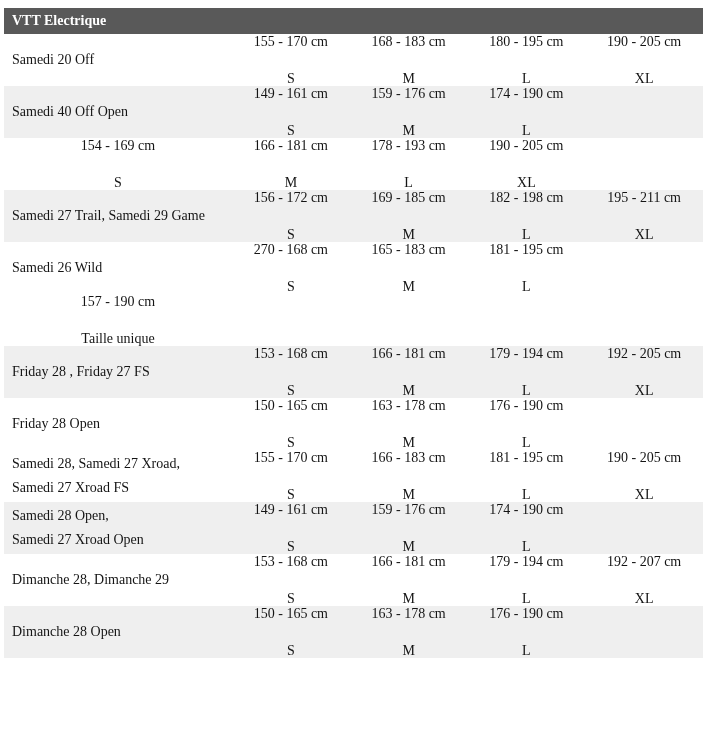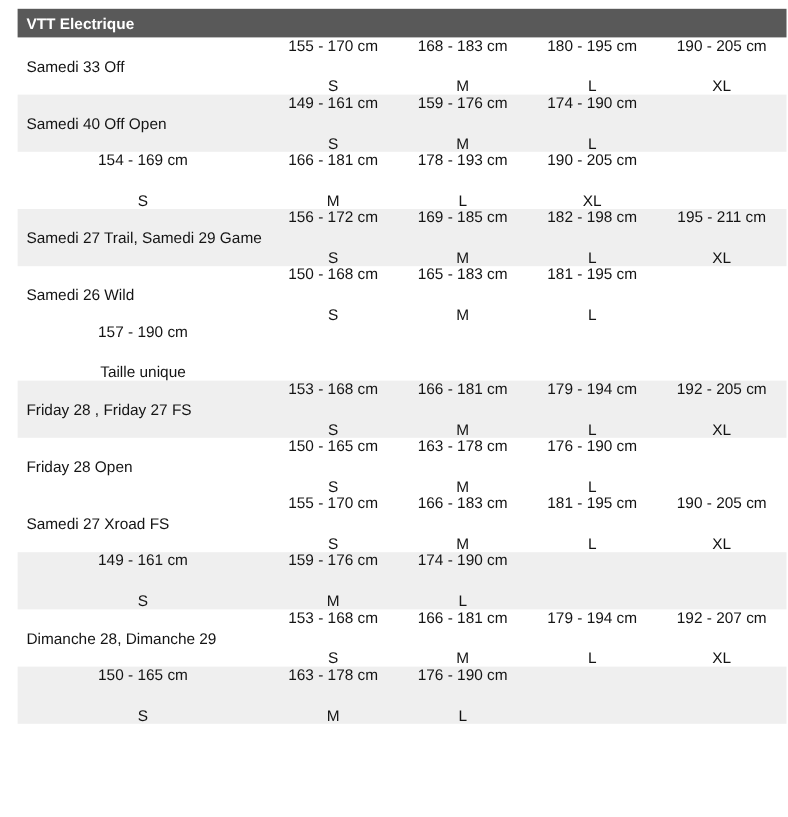--- a/index.html
+++ b/index.html
@@ -8,23 +8,24 @@
     background: #ffffff;
   }
   body {
     width: 716px;
     height: 743px;
     overflow: hidden;
     font-family: "Liberation Sans", sans-serif;
     color: var(--text, #141414);
   }
   .size-chart {
-    margin: 8px 0 0 16px;
+    margin: 8px 0 0 4px;
     width: 699px;
     font-size: 14px;
+    font-family: Liberation Serif, serif;
   }
   .section-header {
     height: 26px;
     background: var(--header-bg, #595959);
     color: var(--header-fg, #ffffff);
     font-weight: 700;
     font-size: 14px;
     display: flex;
     align-items: center;
     padding-left: 8px;
@@ -68,21 +69,21 @@
 <body>
 
 <div class="size-chart" id="chart-root">
   <section class="section">
     <div class="section-header">
       <span class="section-title">VTT Electrique</span>
     </div>
     <div class="rows">
   <div class="row">
     <div class="cell name-cell">
-  <div class="name-line">Samedi 33 Off</div>
+  <div class="name-line">Samedi 20 Off</div>
 </div>
 
   <div class="cell size-cell">
     <div class="range-line">155 - 170 cm</div>
     <div class="size-letter">S</div>
   </div>
 
   <div class="cell size-cell">
     <div class="range-line">168 - 183 cm</div>
     <div class="size-letter">M</div>
@@ -173,21 +174,21 @@
     <div class="size-letter">XL</div>
   </div>
 </div>
 
   <div class="row">
     <div class="cell name-cell">
   <div class="name-line">Samedi 26 Wild</div>
 </div>
 
   <div class="cell size-cell">
-    <div class="range-line">150 - 168 cm</div>
+    <div class="range-line">270 - 168 cm</div>
     <div class="size-letter">S</div>
   </div>
 
   <div class="cell size-cell">
     <div class="range-line">165 - 183 cm</div>
     <div class="size-letter">M</div>
   </div>
 
   <div class="cell size-cell">
     <div class="range-line">181 - 195 cm</div>
@@ -278,20 +279,21 @@
     <div class="size-letter"></div>
   </div>
 </div>
 </div>
   </section>
 
   <section class="section">
     <div class="rows">
   <div class="row">
     <div class="cell name-cell">
+  <div class="name-line">Samedi 28, Samedi 27 Xroad,</div>
 
   <div class="name-line">Samedi 27 Xroad FS</div>
 </div>
 
   <div class="cell size-cell">
     <div class="range-line">155 - 170 cm</div>
     <div class="size-letter">S</div>
   </div>
 
   <div class="cell size-cell">
@@ -304,20 +306,25 @@
     <div class="size-letter">L</div>
   </div>
 
   <div class="cell size-cell">
     <div class="range-line">190 - 205 cm</div>
     <div class="size-letter">XL</div>
   </div>
 </div>
 
   <div class="row">
+    <div class="cell name-cell">
+  <div class="name-line">Samedi 28 Open,</div>
+
+  <div class="name-line">Samedi 27 Xroad Open</div>
+</div>
 
   <div class="cell size-cell">
     <div class="range-line">149 - 161 cm</div>
     <div class="size-letter">S</div>
   </div>
 
   <div class="cell size-cell">
     <div class="range-line">159 - 176 cm</div>
     <div class="size-letter">M</div>
   </div>
@@ -357,20 +364,23 @@
     <div class="size-letter">L</div>
   </div>
 
   <div class="cell size-cell">
     <div class="range-line">192 - 207 cm</div>
     <div class="size-letter">XL</div>
   </div>
 </div>
 
   <div class="row">
+    <div class="cell name-cell">
+  <div class="name-line">Dimanche 28 Open</div>
+</div>
 
   <div class="cell size-cell">
     <div class="range-line">150 - 165 cm</div>
     <div class="size-letter">S</div>
   </div>
 
   <div class="cell size-cell">
     <div class="range-line">163 - 178 cm</div>
     <div class="size-letter">M</div>
   </div>

